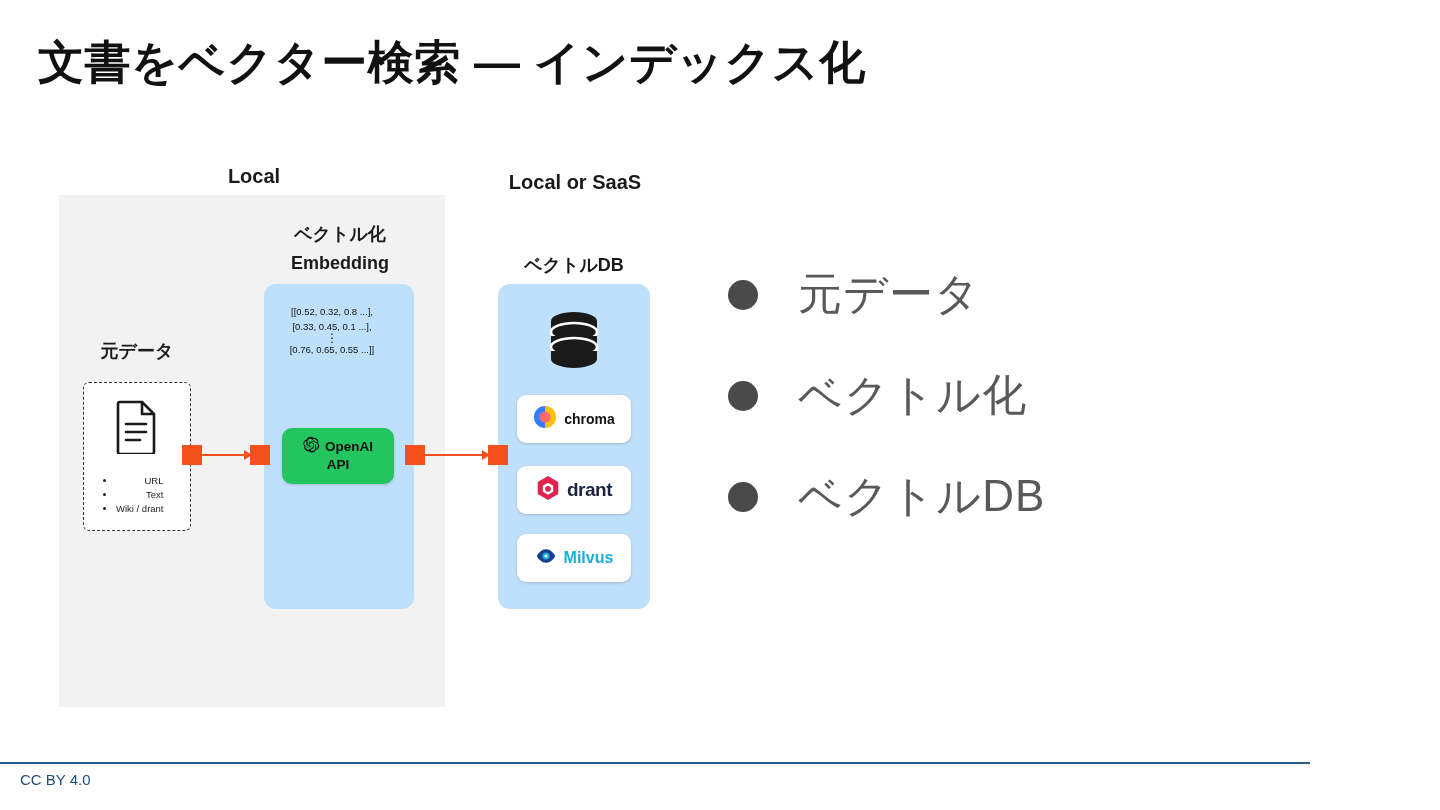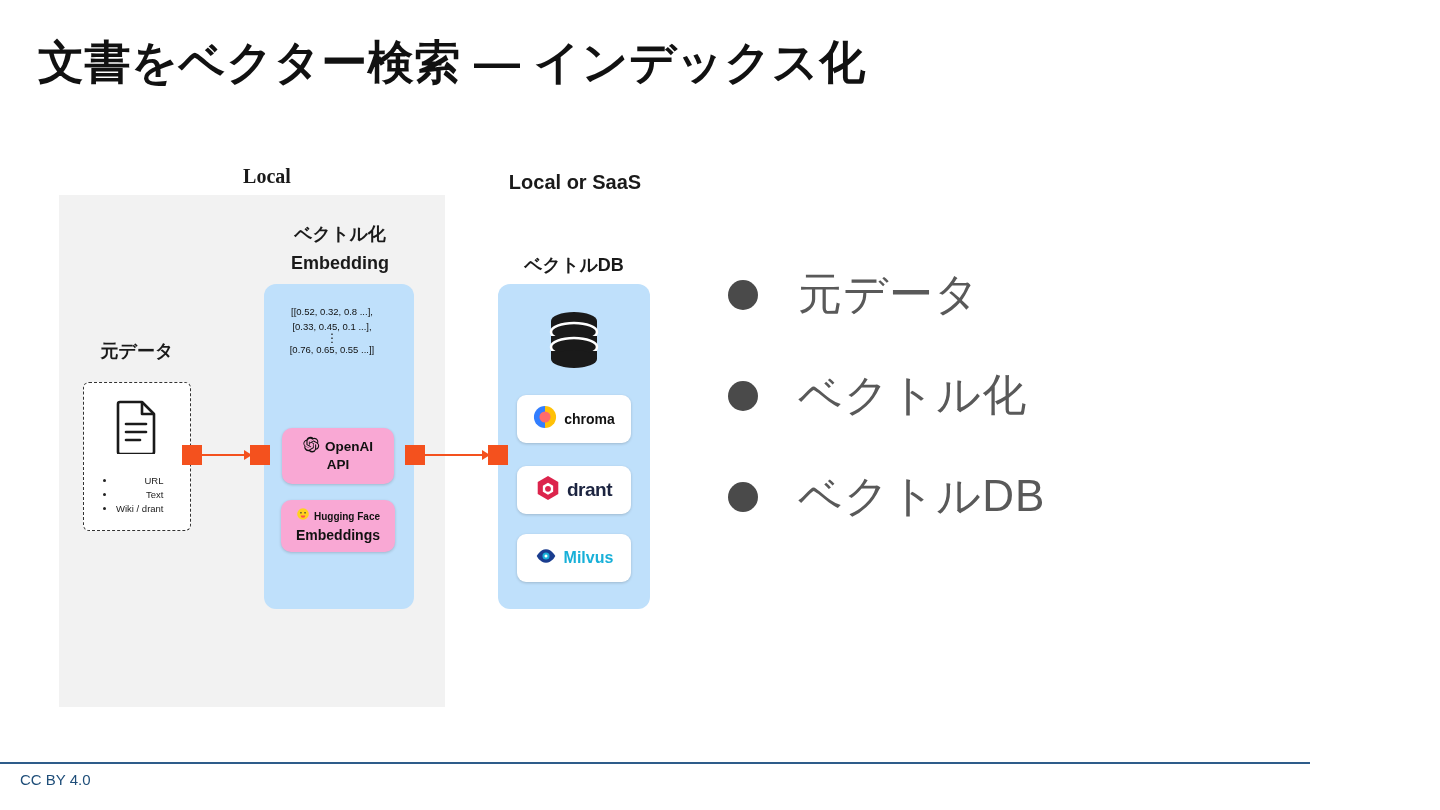--- a/index.html
+++ b/index.html
@@ -38,21 +38,21 @@
   }
 
   .zone-label {
     position: absolute;
     font-size: 20px;
     font-weight: bold;
     color: #1a1a1a;
     text-align: center;
     white-space: nowrap;
   }
-  .zone-label.local { left: 177px; top: 15px; width: 180px; font-family: Liberation Serif, serif; }
+  .zone-label.local { left: 164px; top: 15px; width: 180px; }
   .zone-label.saas  { left: 480px; top: 15px; width: 190px; margin-top: 6px; }
 
   .local-panel {
     position: absolute;
     left: 59px;
     top: 45px;
     width: 386px;
     height: 512px;
     background: #f2f2f2;
   }
@@ -137,21 +137,21 @@
     color: #111;
   }
   .vector-dots {
     display: block;
     font-size: 12px;
     line-height: 9px;
     letter-spacing: 0;
   }
   .card {
     position: absolute;
-    background: #f9a8d4;
+    background: #22c55e;
     border-radius: 10px;
     box-shadow: 0 1px 3px rgba(0,0,0,0.18);
   }
   .card-openai {
     left: 282px;
     top: 278px;
     width: 112px;
     height: 56px;
   }
   .openai-row {
@@ -367,34 +367,20 @@
       <span>
         <svg viewBox="0 0 24 24" width="17" height="17">
           <path fill="#111111" d="M21.3 10a5.6 5.6 0 0 0-.5-4.6 5.7 5.7 0 0 0-6.1-2.7A5.6 5.6 0 0 0 10.5 1a5.7 5.7 0 0 0-5.4 3.9A5.6 5.6 0 0 0 1.4 7.6a5.7 5.7 0 0 0 .7 6.6 5.6 5.6 0 0 0 .5 4.6 5.7 5.7 0 0 0 6.1 2.7 5.6 5.6 0 0 0 4.2 1.9 5.7 5.7 0 0 0 5.4-3.9 5.6 5.6 0 0 0 3.7-2.7 5.7 5.7 0 0 0-.7-6.6zM12.9 21a4.2 4.2 0 0 1-2.7-1l.1-.1 4.5-2.6a.7.7 0 0 0 .4-.6v-6.4l1.9 1.1v5.3A4.2 4.2 0 0 1 12.9 21zM3.8 17.1a4.2 4.2 0 0 1-.5-2.8l.1.1 4.5 2.6a.7.7 0 0 0 .7 0l5.5-3.2v2.2l-4.6 2.7a4.2 4.2 0 0 1-5.7-1.6zM2.6 8.4a4.2 4.2 0 0 1 2.2-1.8v5.4a.7.7 0 0 0 .4.6l5.5 3.2-1.9 1.1-4.6-2.6a4.2 4.2 0 0 1-1.6-5.9zm15.6 3.6L12.7 8.8l1.9-1.1 4.6 2.6a4.2 4.2 0 0 1-.6 7.6v-5.4a.7.7 0 0 0-.4-.5zm1.9-2.8l-.1-.1-4.5-2.6a.7.7 0 0 0-.7 0L9.3 9.7V7.5l4.6-2.7a4.2 4.2 0 0 1 6.2 4.4zM8.3 13l-1.9-1.1V6.6A4.2 4.2 0 0 1 13.3 5l-.1.1-4.5 2.6a.7.7 0 0 0-.4.6zm1-2.2L11.8 9.4l2.5 1.4v2.9l-2.5 1.4-2.5-1.4z"></path>
         </svg>
       </span>
       <span class="openai-name">OpenAI</span>
     </div>
     <div class="openai-api">API</div>
   </div>
 
-  <div class="card card-hf">
-    <div class="hf-row">
-      <span>
-        <svg viewBox="0 0 24 24" width="14" height="14">
-          <circle cx="12" cy="12" r="10" fill="#ffd21e"></circle>
-          <circle cx="8.5" cy="10" r="1.4" fill="#3a3a3a"></circle>
-          <circle cx="15.5" cy="10" r="1.4" fill="#3a3a3a"></circle>
-          <path d="M8 14.5a4 4 0 0 0 8 0z" fill="#ff4f4f"></path>
-        </svg>
-      </span>
-      <span class="hf-name">Hugging Face</span>
-    </div>
-    <div class="hf-emb">Embeddings</div>
-  </div>
 
   <div class="db-title">ベクトルDB</div>
   <div class="db-panel"></div>
   <div class="db-icon">
     <svg viewBox="0 0 52 58" width="52" height="58">
       <ellipse cx="26" cy="11" rx="23" ry="9" fill="#1a1a1a"></ellipse>
       <rect x="3" y="11" width="46" height="11" fill="#1a1a1a"></rect>
       <ellipse cx="26" cy="22" rx="23" ry="9" fill="#1a1a1a" stroke="#ffffff" stroke-width="2.5"></ellipse>
       <rect x="3" y="26" width="46" height="11" fill="#1a1a1a"></rect>
       <ellipse cx="26" cy="37" rx="23" ry="9" fill="#1a1a1a" stroke="#ffffff" stroke-width="2.5"></ellipse>

